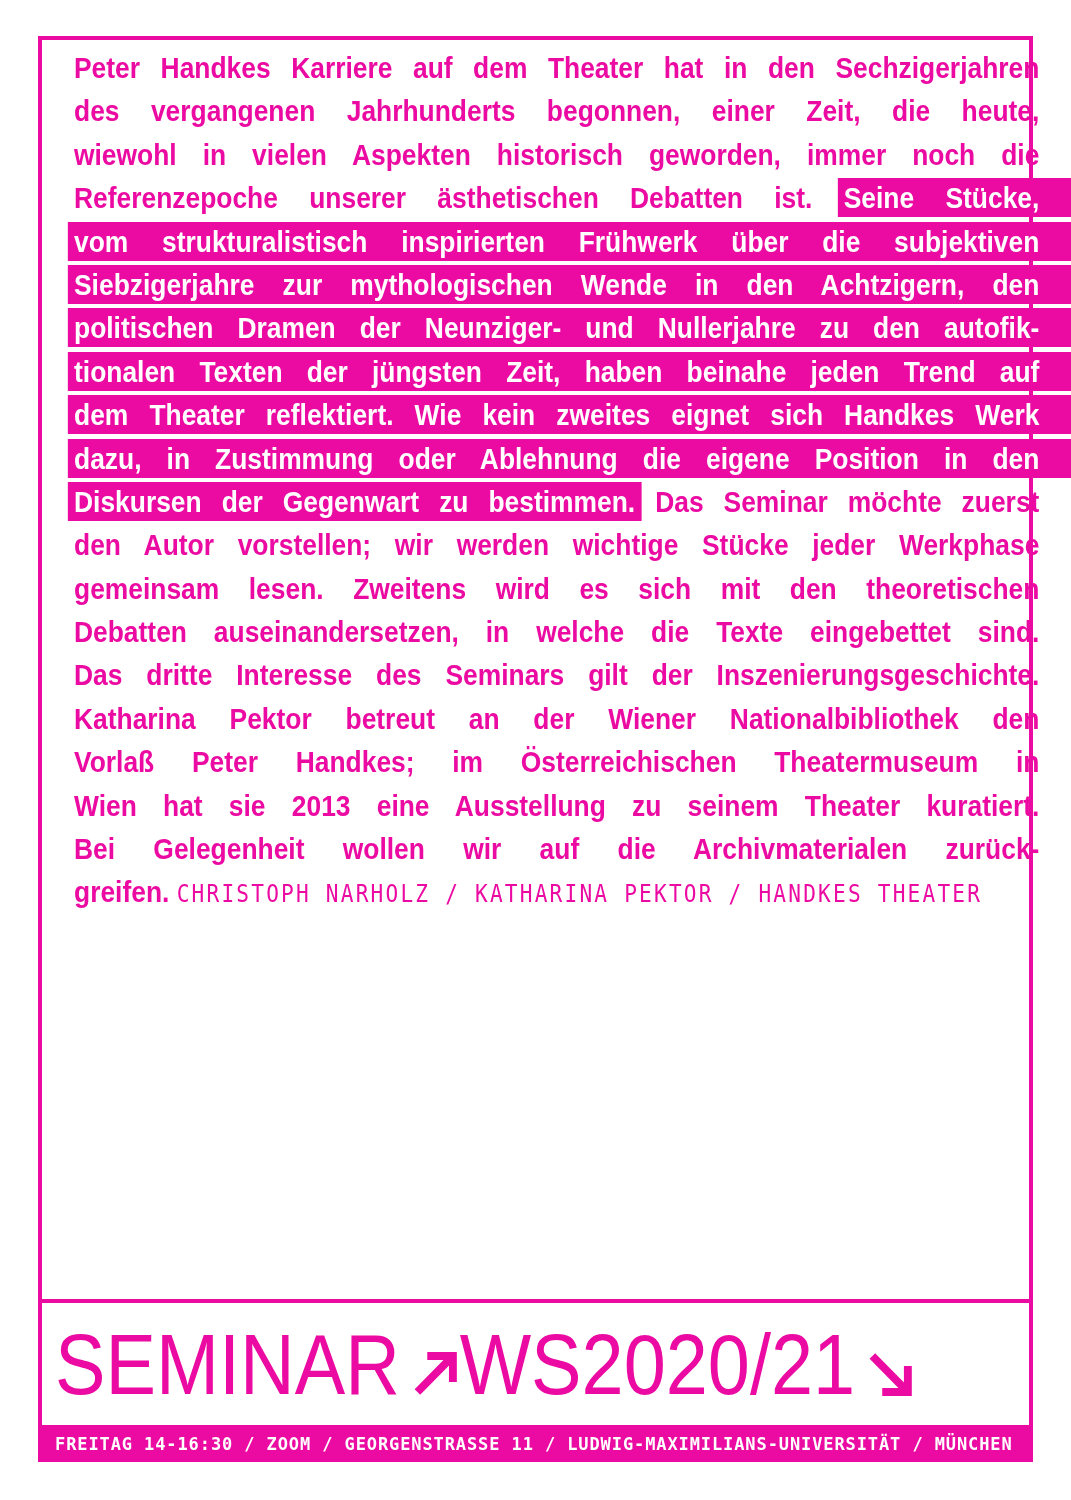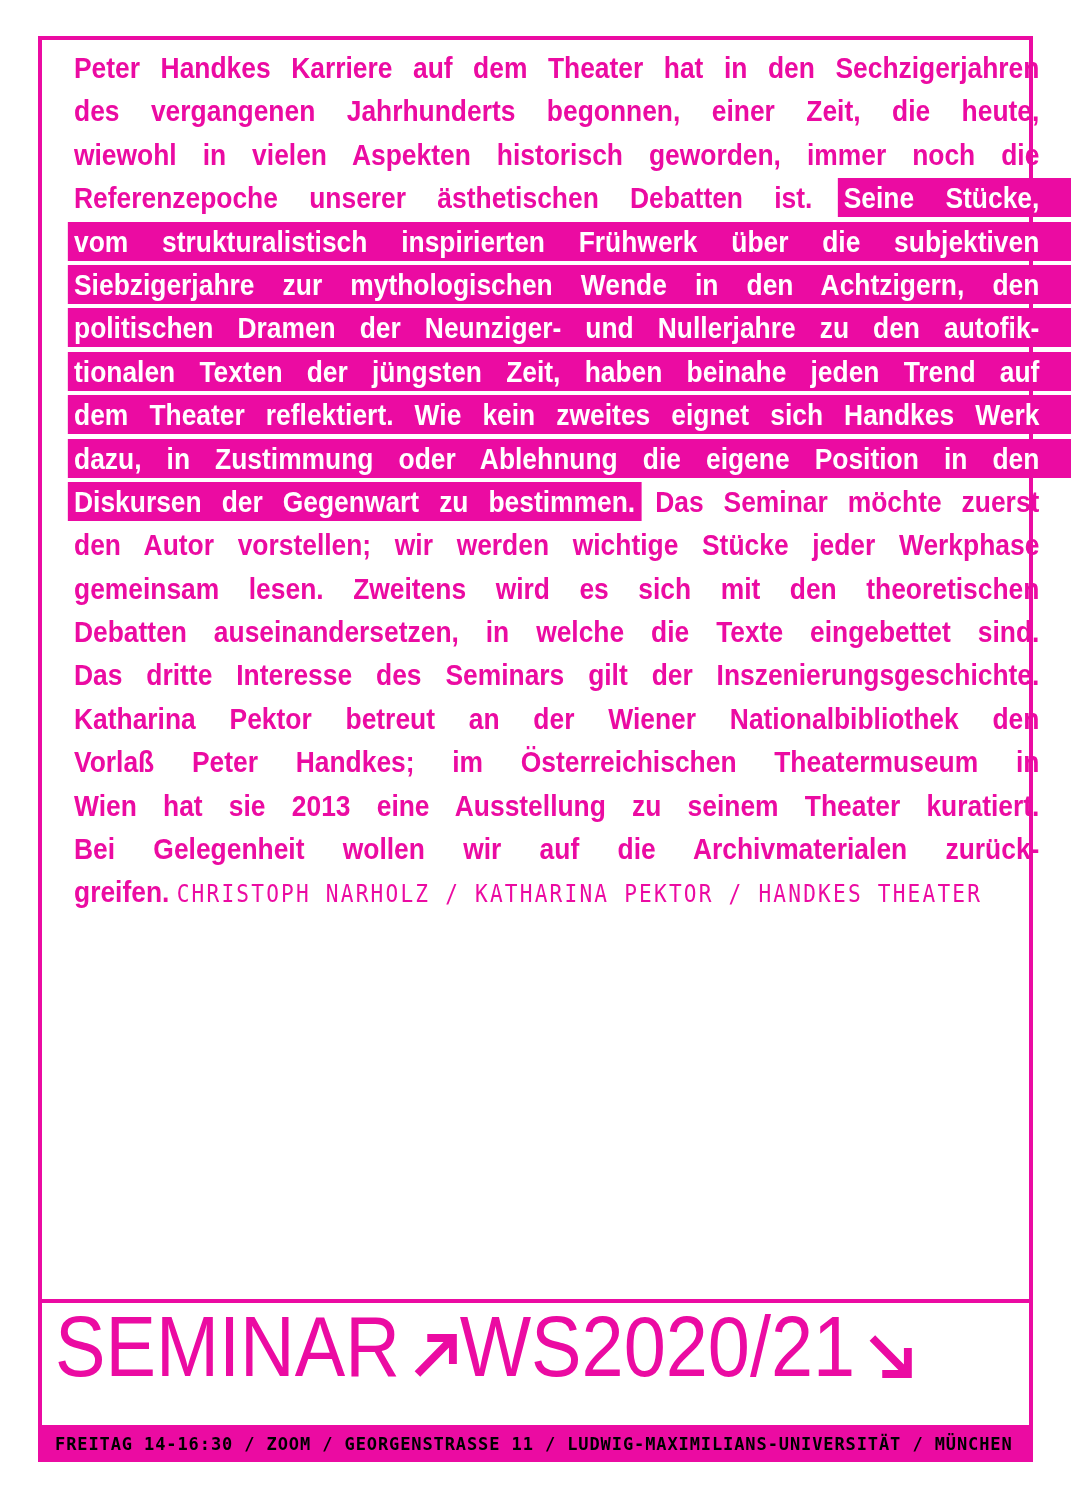--- a/index.html
+++ b/index.html
@@ -55,20 +55,21 @@
     letter-spacing: 2.5px;
     color: var(--accent);
   }
   .title-section {
     position: absolute;
     left: 38px; top: 1303px;
     width: 995px; height: 122px;
     border-left: 4px solid var(--accent);
     border-right: 4px solid var(--accent);
     display: flex;
+    align-items: center;
     overflow: visible;
   }
   .title-row {
     margin-left: 13px;
     width: 1097px;
     transform: scaleX(0.88);
     transform-origin: 0 50%;
     display: flex;
     justify-content: space-between;
     align-items: baseline;
@@ -93,21 +94,21 @@
     background: var(--accent);
     display: flex;
     align-items: center;
     padding-left: 17px;
   }
   .footer-text {
     font-family: "DejaVu Sans Mono", "Liberation Mono", monospace;
     font-weight: bold;
     font-size: 17px;
     letter-spacing: 0.9px;
-    color: #000000;
+    color: #ffffff;
     white-space: nowrap;
   }
 </style>
 </head>
 <body>
 
 <div class="page">
 
   <div class="main-box">
     <div class="text-block" id="text-block">

